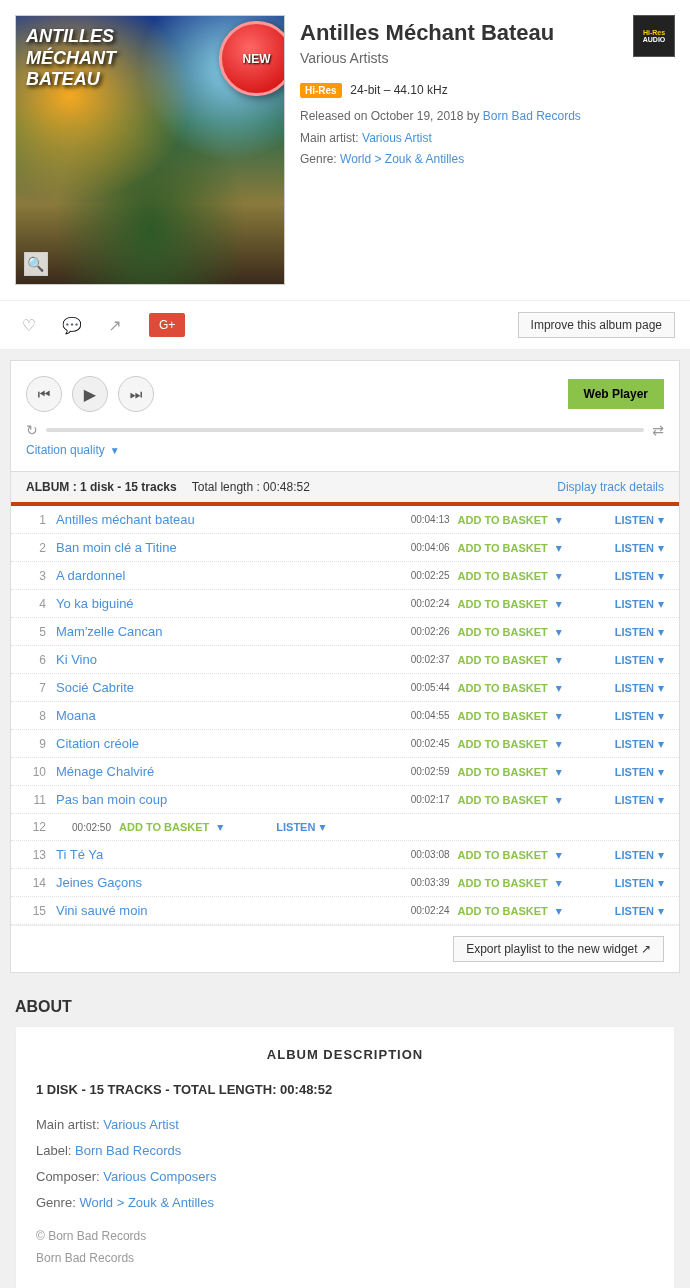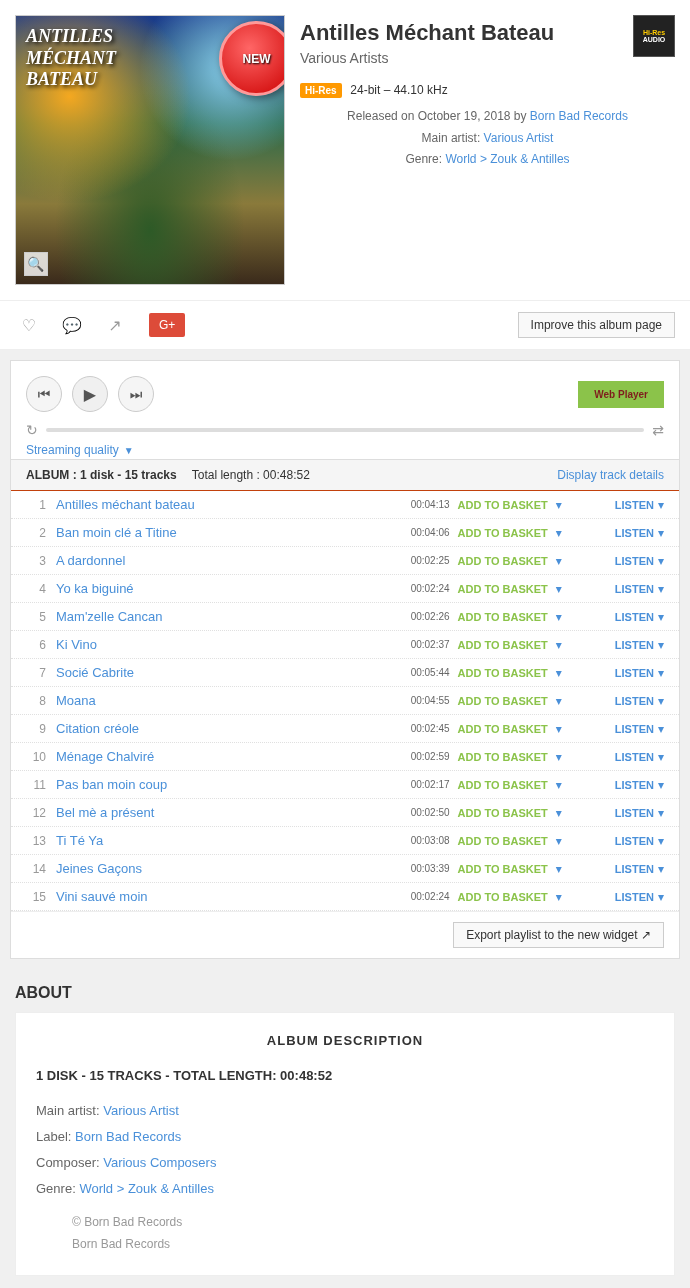--- a/index.html
+++ b/index.html
@@ -9,43 +9,43 @@
     
     
     .album-header { background: #fff; padding: 15px; display: flex; gap: 15px; align-items: flex-start; }
     .album-cover-wrapper { position: relative; flex-shrink: 0; }
     .album-cover { width: 270px; height: 270px; background: linear-gradient(135deg, #1a3a6b 0%, #2a5a9b 30%, #4a8a3b 60%, #8a6a2b 100%); border: 1px solid #ccc; display: flex; align-items: center; justify-content: center; overflow: hidden; position: relative; }
     .album-cover-art { width: 100%; height: 100%; background: 
       radial-gradient(ellipse at 20% 30%, #f4a820 0%, transparent 40%),
       radial-gradient(ellipse at 80% 20%, #87ceeb 0%, transparent 30%),
       radial-gradient(ellipse at 50% 80%, #2d5a27 0%, transparent 50%),
       linear-gradient(180deg, #1a3a8b 0%, #2a6a4b 40%, #8a7a3b 70%, #3a2a1b 100%); }
-    .album-cover-text { position: absolute; top: 10px; left: 10px; color: #fff; font-size: 18px; font-weight: bold; text-shadow: 2px 2px 4px #000; line-height: 1.2; font-style: italic; font-family: Liberation Serif, serif; }
+    .album-cover-text { position: absolute; top: 10px; left: 10px; color: #fff; font-size: 18px; font-weight: bold; text-shadow: 2px 2px 4px #000; line-height: 1.2; font-style: italic; }
     .new-badge { position: absolute; top: 5px; right: -10px; width: 75px; height: 75px; background: radial-gradient(circle at 40% 35%, #ff6666, #cc0000); border-radius: 50%; display: flex; align-items: center; justify-content: center; color: #fff; font-size: 12px; font-weight: bold; text-shadow: 1px 1px 2px #000; border: 3px solid #ff9999; box-shadow: 2px 2px 8px rgba(0,0,0,0.5); }
     .zoom-icon { position: absolute; bottom: 8px; left: 8px; background: rgba(255,255,255,0.8); border: 1px solid #ccc; width: 24px; height: 24px; display: flex; align-items: center; justify-content: center; cursor: pointer; font-size: 14px; }
     
     .album-info { flex: 1; padding-top: 5px; }
     .album-title { font-size: 22px; font-weight: bold; color: #333; margin-bottom: 4px; }
     .album-artist { font-size: 14px; color: #666; margin-bottom: 16px; }
     .hi-res-badge { display: inline-block; background: #ff9900; color: #fff; font-size: 10px; font-weight: bold; padding: 2px 5px; border-radius: 2px; margin-right: 5px; vertical-align: middle; }
     .audio-quality { font-size: 12px; color: #333; }
-    .release-info { margin-top: 8px; font-size: 12px; color: #666; line-height: 1.8; text-align: center; }
+    .release-info { margin-top: 8px; font-size: 12px; color: #666; line-height: 1.8; }
     .release-info a { color: #4a90d9; text-decoration: none; }
     .hi-res-logo { position: absolute; top: 5px; right: 5px; width: 42px; height: 42px; background: #222; border: 1px solid #555; display: flex; flex-direction: column; align-items: center; justify-content: center; color: #ffcc00; font-size: 8px; font-weight: bold; }
     .album-info-wrapper { position: relative; }
     
     
     .action-bar { background: #fff; padding: 10px 15px; border-top: 1px solid #eee; border-bottom: 1px solid #eee; display: flex; align-items: center; gap: 15px; }
     .action-icon { width: 28px; height: 28px; display: flex; align-items: center; justify-content: center; color: #999; cursor: pointer; font-size: 16px; }
     .gplus-btn { display: flex; align-items: center; gap: 4px; background: #dd4b39; color: #fff; border: none; padding: 5px 10px; font-size: 12px; cursor: pointer; border-radius: 2px; margin-left: 5px; }
     .improve-btn { margin-left: auto; border: 1px solid #ccc; background: #f9f9f9; padding: 5px 12px; font-size: 12px; cursor: pointer; color: #333; }
     .player-controls { display: flex; align-items: center; gap: 10px; margin-bottom: 10px; }
     .ctrl-btn { width: 36px; height: 36px; border: 1px solid #ccc; border-radius: 50%; background: #f5f5f5; display: flex; align-items: center; justify-content: center; cursor: pointer; color: #555; font-size: 14px; }
     .ctrl-btn.play { background: #f0f0f0; }
-    .web-player-btn { margin-left: auto; background: #8bc34a; color: #7f1d1d; border: none; padding: 8px 16px; font-size: 10px; font-weight: bold; cursor: pointer; }
+    .web-player-btn { margin-left: auto; background: #8bc34a; color: #000000; border: none; padding: 8px 16px; font-size: 12px; font-weight: bold; cursor: pointer; }
     .progress-row { display: flex; align-items: center; gap: 8px; margin-top: 8px; }
     .refresh-icon { color: #999; font-size: 14px; }
     .progress-bar-track { flex: 1; height: 4px; background: #ddd; border-radius: 2px; position: relative; }
     .progress-bar-fill { width: 0%; height: 100%; background: #aaa; border-radius: 2px; }
     .shuffle-icon { color: #999; font-size: 14px; }
     .streaming-quality { display: flex; align-items: center; gap: 5px; color: #4a90d9; font-size: 12px; cursor: pointer; margin-top: 5px; }
     .dropdown-arrow { color: #4a90d9; font-size: 10px; }
     .tracklist-info { font-size: 12px; font-weight: bold; color: #333; }
     .total-length { font-size: 12px; color: #333; margin-left: 15px; }
     .display-details { font-size: 12px; color: #4a90d9; cursor: pointer; }
@@ -63,21 +63,21 @@
     .export-btn { border: 1px solid #ccc; background: #f9f9f9; padding: 5px 12px; font-size: 12px; cursor: pointer; color: #333; }
     
     
     .about-section { padding: 15px; }
     .about-title { font-size: 16px; font-weight: bold; color: #333; margin-bottom: 10px; }
     .about-content { background: #fff; padding: 20px; border: 1px solid #eee; }
     .album-desc-title { text-align: center; font-size: 13px; font-weight: bold; color: #333; margin-bottom: 20px; letter-spacing: 1px; }
     .disk-tracks-info { font-size: 13px; font-weight: bold; color: #333; margin-bottom: 15px; }
     .about-detail { font-size: 13px; color: #666; line-height: 2; }
     .about-detail a { color: #4a90d9; text-decoration: none; }
-    .copyright-info { margin-top: 10px; font-size: 12px; color: #999; line-height: 1.8; margin-left: 36px; }
+    .copyright-info { margin-top: 10px; font-size: 12px; color: #999; line-height: 1.8; }
     
     .tracklist-header-row { display: flex; align-items: center; padding: 8px 15px; background: #f5f5f5; }
   </style>
 </head>
 <body>
 
 <div class="page-wrapper">
 
   <div class="album-header">
     <div class="album-cover-wrapper">
@@ -127,25 +127,25 @@
       <button class="web-player-btn">Web Player</button>
     </div>
     <div class="progress-row">
       <span class="refresh-icon">↻</span>
       <div class="progress-bar-track">
         <div class="progress-bar-fill"></div>
       </div>
       <span class="shuffle-icon">⇄</span>
     </div>
     <div class="streaming-quality">
-      <span>Streaming quality</span>
+      <span>Citation quality</span>
       <span class="dropdown-arrow">▼</span>
     </div>
 
-    <div class="tracklist-header-row" style="margin: 2px -15px 0; background:#f5f5f5; border-top:1px solid #ddd; border-bottom:1px solid #c2410c; padding: 8px 15px; display:flex; align-items:center;">
+    <div class="tracklist-header-row" style="margin: 14px -15px 0; background:#f5f5f5; border-top:1px solid #ddd; border-bottom:4px solid #c2410c; padding: 8px 15px; display:flex; align-items:center;">
       <span class="tracklist-info">ALBUM : 1 disk - 15 tracks</span>
       <span class="total-length">Total length : 00:48:52</span>
       <span class="display-details" style="margin-left:auto;">Display track details</span>
     </div>
 
     <div style="margin: 0 -15px;">
 
     <div class="track-row">
     <span class="track-num">1</span>
     <span class="track-name">Antilles méchant bateau</span>
@@ -240,21 +240,20 @@
     <span class="track-num">11</span>
     <span class="track-name">Pas ban moin coup</span>
     <span class="track-duration">00:02:17</span>
     <button class="add-basket-btn">ADD TO BASKET</button>
     <span class="dropdown-btn">▾</span>
     <span class="listen-btn">LISTEN</span>
     <span class="listen-dropdown">▾</span>
   </div>
         <div class="track-row">
     <span class="track-num">12</span>
-    <span class="track-name">Bel mè a présent</span>
     <span class="track-duration">00:02:50</span>
     <button class="add-basket-btn">ADD TO BASKET</button>
     <span class="dropdown-btn">▾</span>
     <span class="listen-btn">LISTEN</span>
     <span class="listen-dropdown">▾</span>
   </div>
         <div class="track-row">
     <span class="track-num">13</span>
     <span class="track-name">Ti Té Ya</span>
     <span class="track-duration">00:03:08</span>

